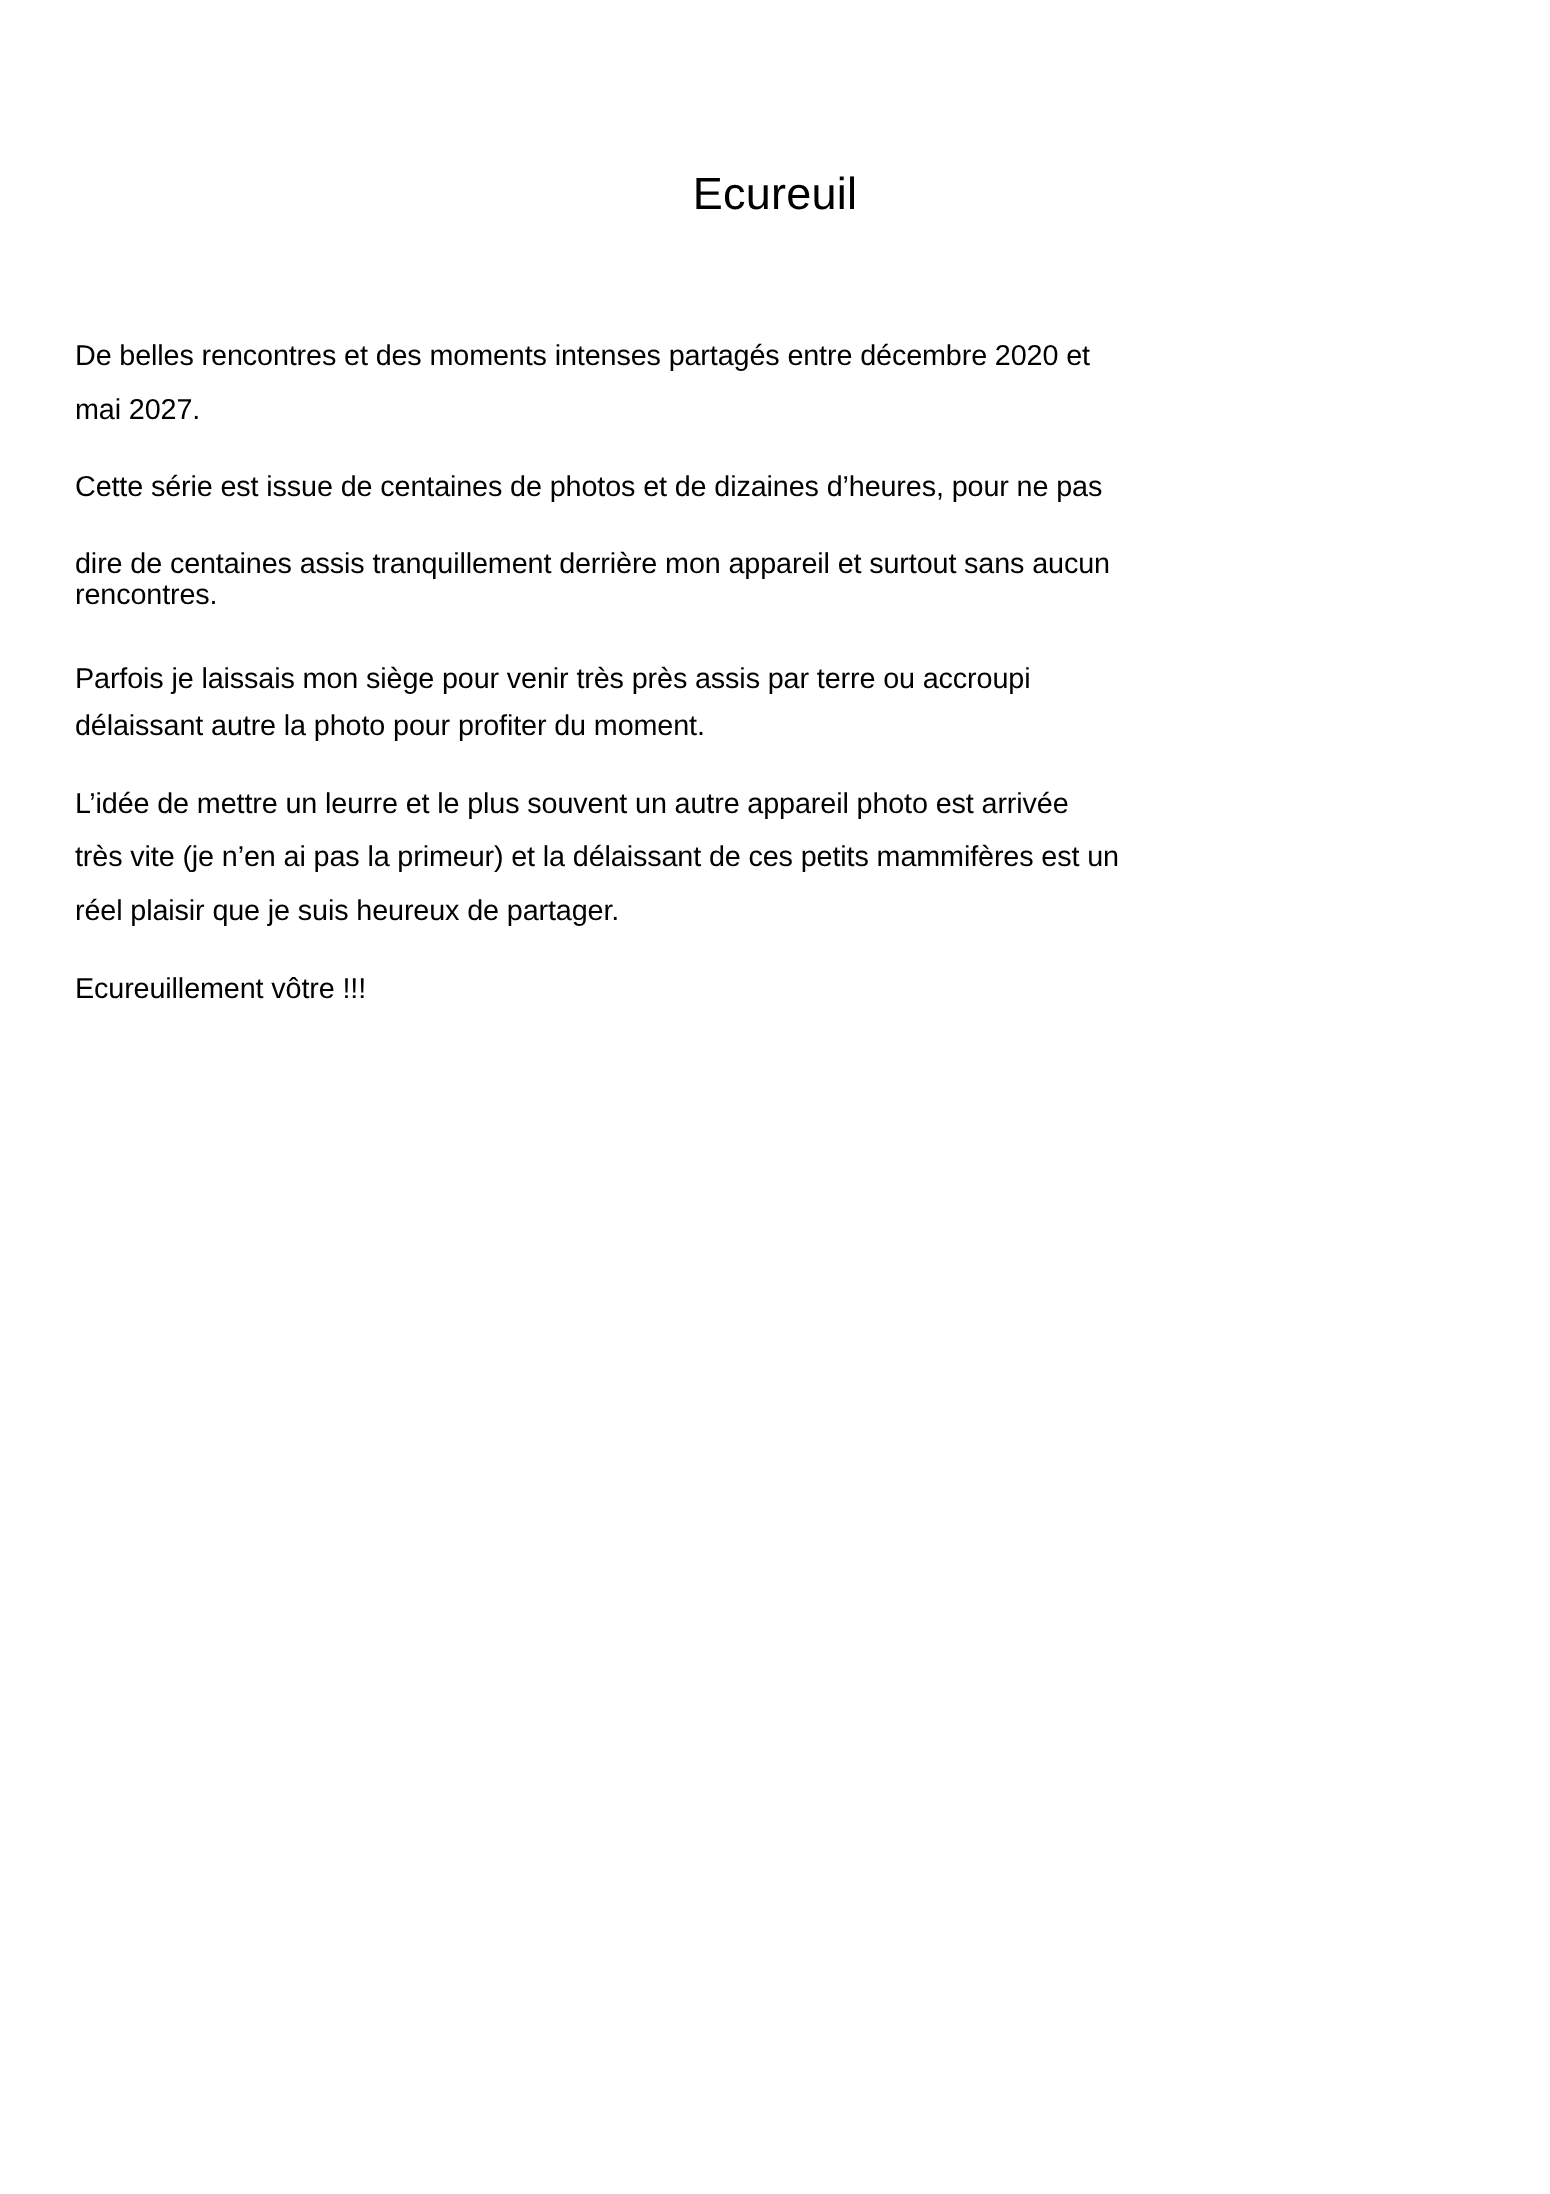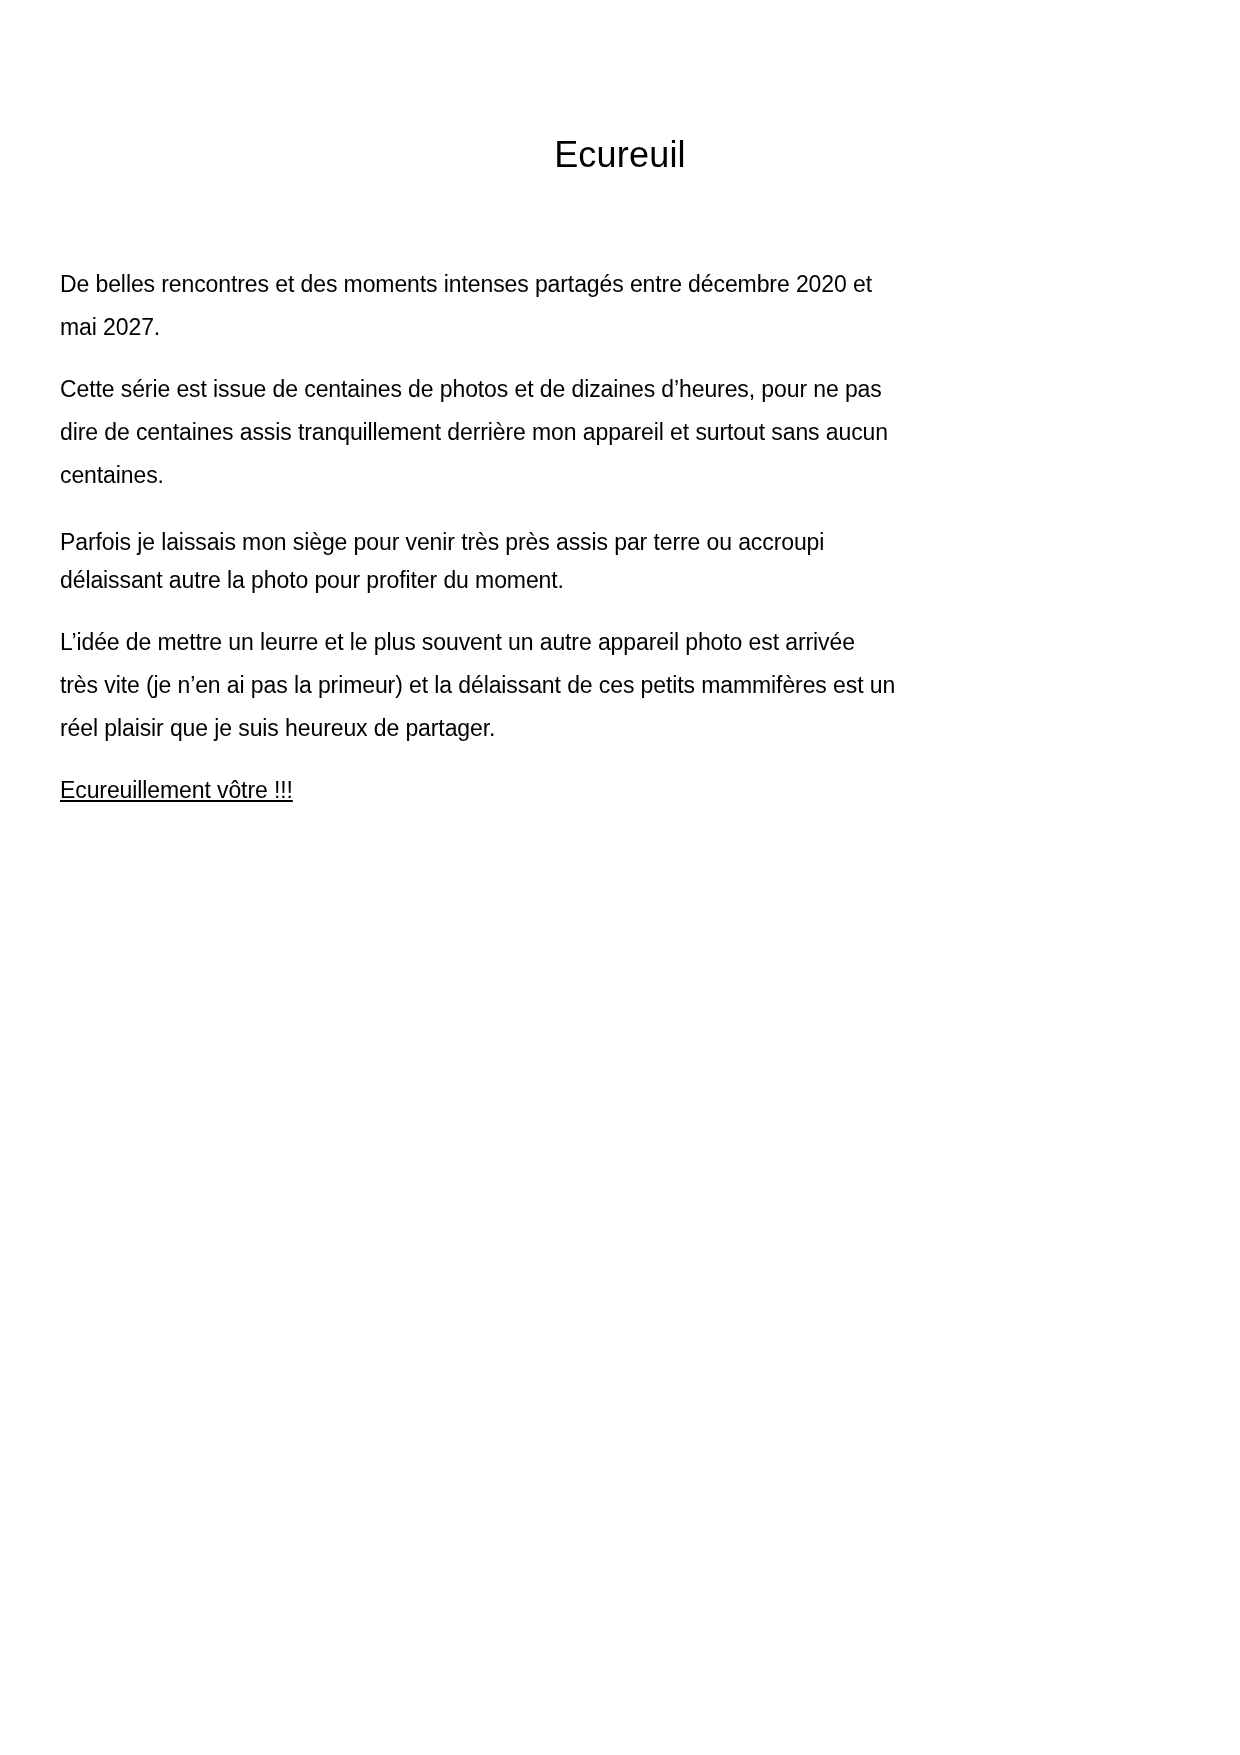--- a/index.html
+++ b/index.html
@@ -49,32 +49,32 @@
 
   <div class="title">Ecureuil</div>
 
   <div>
     <div class="line" style="top:266px;">De belles rencontres et des moments intenses partagés entre décembre 2020 et</div>
     <div class="line" style="top:309px;">mai 2027.</div>
   </div>
 
   <div>
     <div class="line" style="top:371px;">Cette série est issue de centaines de photos et de dizaines d’heures, pour ne pas</div>
-    <div class="line" style="top:414px;">dire de centaines assis tranquillement derrière mon appareil et surtout sans aucun</div>
-    <div class="line" style="top:457px;">centaines.</div>
+    <div class="line" style="top:432px;">dire de centaines assis tranquillement derrière mon appareil et surtout sans aucun</div>
+    <div class="line" style="top:457px;">rencontres.</div>
   </div>
 
   <div>
     <div class="line" style="top:524px;">Parfois je laissais mon siège pour venir très près assis par terre ou accroupi</div>
     <div class="line" style="top:562px;">délaissant autre la photo pour profiter du moment.</div>
   </div>
 
   <div>
     <div class="line" style="top:624px;">L’idée de mettre un leurre et le plus souvent un autre appareil photo est arrivée</div>
     <div class="line" style="top:667px;">très vite (je n’en ai pas la primeur) et la délaissant de ces petits mammifères est un</div>
     <div class="line" style="top:710px;">réel plaisir que je suis heureux de partager.</div>
   </div>
 
   <div>
-    <div class="line" style="top:772px;text-decoration:underline;">Ecureuillement vôtre !!!</div>
+    <div class="line" style="top:772px;">Ecureuillement vôtre !!!</div>
   </div>
 
 </div>
 
 </body></html>

